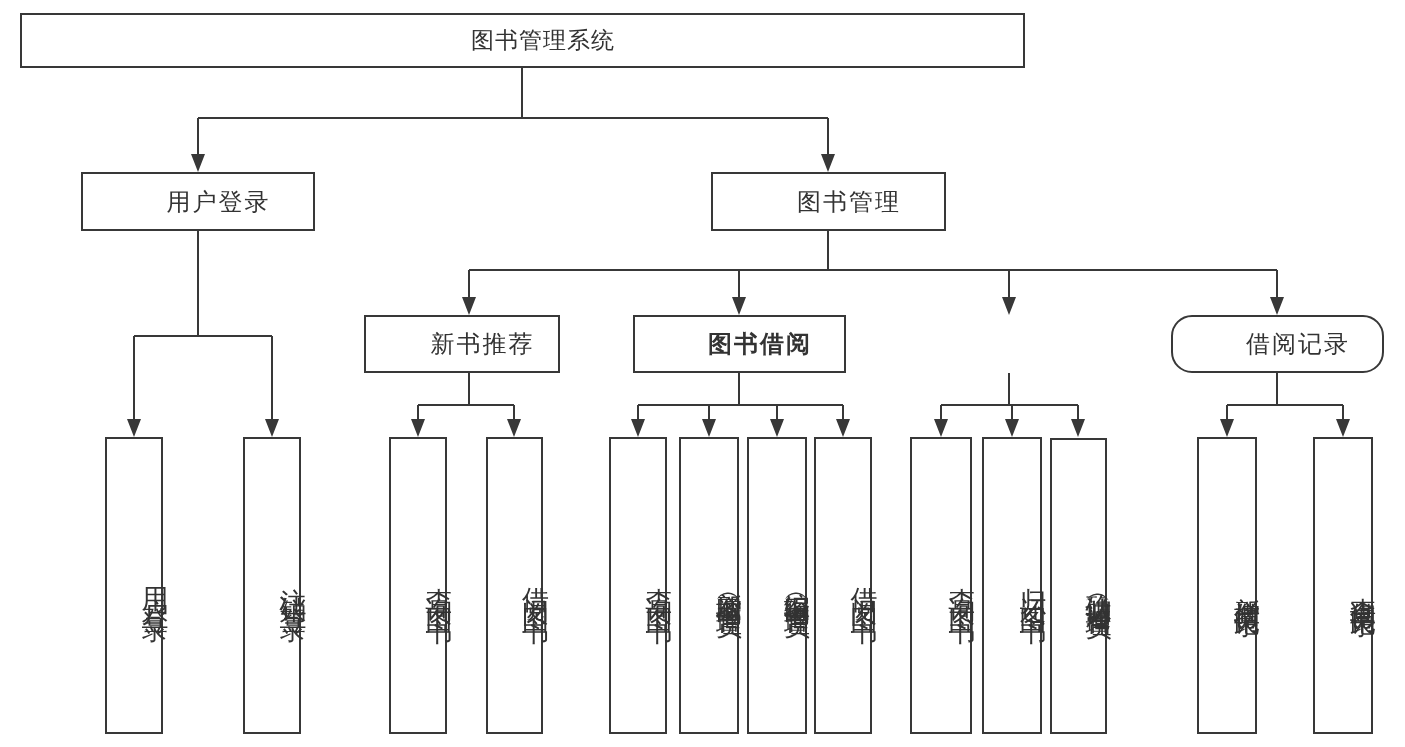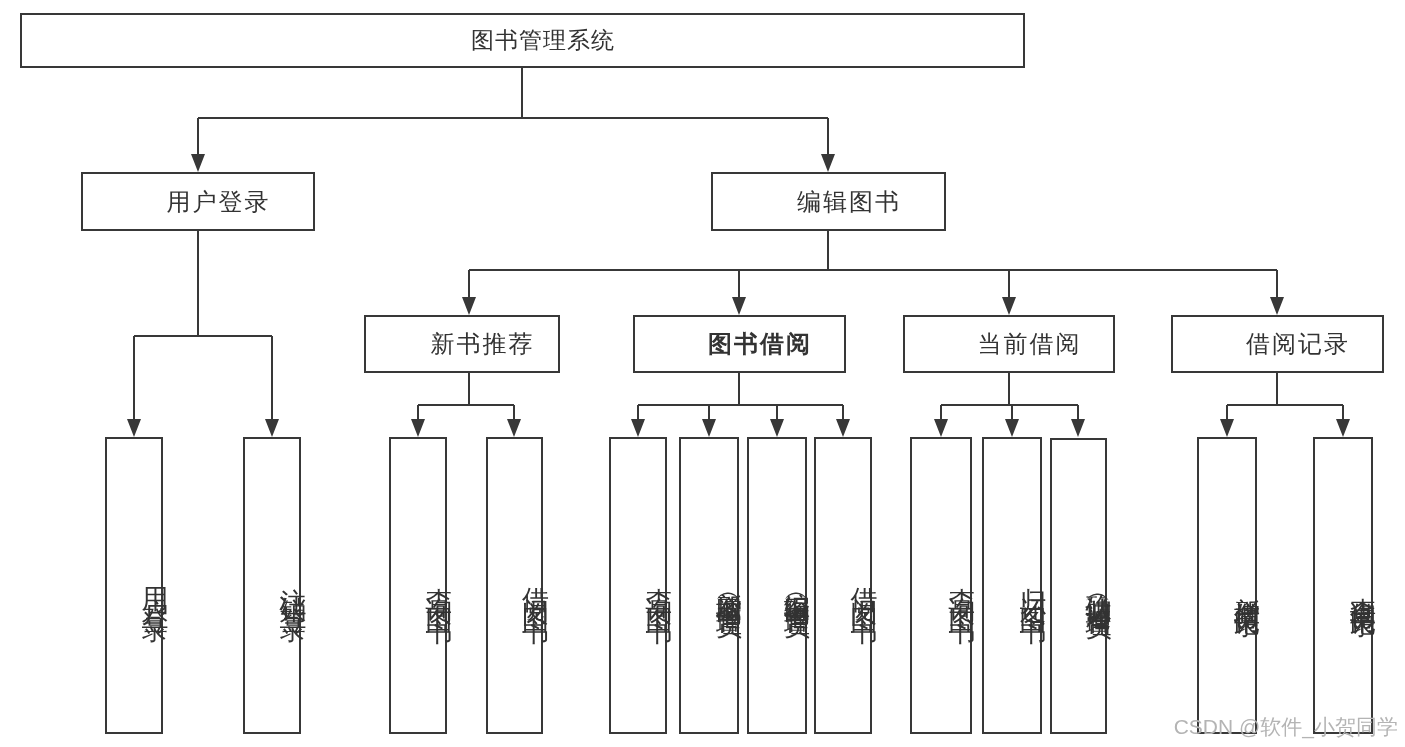--- a/index.html
+++ b/index.html
@@ -79,39 +79,37 @@
                M418,437 l-7,-18 h14 z M514,437 l-7,-18 h14 z
                M638,437 l-7,-18 h14 z M709,437 l-7,-18 h14 z M777,437 l-7,-18 h14 z M843,437 l-7,-18 h14 z
                M941,437 l-7,-18 h14 z M1012,437 l-7,-18 h14 z M1078,437 l-7,-18 h14 z
                M1227,437 l-7,-18 h14 z M1343,437 l-7,-18 h14 z"></path>
     </g>
   </svg>
 
   <div class="node root" style="left:20px;top:13px;width:1005px;height:55px;">图书管理系统</div>
 
   <div class="node branch" style="left:81px;top:172px;width:234px;height:59px;">用户登录</div>
-  <div class="node branch" style="left:711px;top:172px;width:235px;height:59px;">编辑图书</div>
+  <div class="node branch" style="left:711px;top:172px;width:235px;height:59px;">图书管理</div>
 
   <div class="node branch" style="left:364px;top:315px;width:196px;height:58px;">新书推荐</div>
   <div class="node branch" style="left:633px;top:315px;width:213px;height:58px;font-weight:bold;">图书借阅</div>
-  <div class="node branch" style="left:903px;top:315px;width:212px;height:58px;">当前借阅</div>
-  <div class="node branch" style="left:1171px;top:315px;width:213px;height:58px;">借阅记录</div>
+  <div class="node branch" style="left:1171px;top:315px;width:213px;height:58px;border-radius:21px;">借阅记录</div>
 
   <div class="node leaf" style="left:105px;top:437px;width:58px;height:297px;">用户登录</div>
   <div class="node leaf" style="left:243px;top:437px;width:58px;height:297px;">注销登录</div>
 
   <div class="node leaf" style="left:389px;top:437px;width:58px;height:297px;">查询图书</div>
   <div class="node leaf" style="left:486px;top:437px;width:57px;height:297px;">借阅图书</div>
 
   <div class="node leaf" style="left:609px;top:437px;width:58px;height:297px;">查询图书</div>
   <div class="node leaf tight" style="left:679px;top:437px;width:60px;height:297px;">新增图书（管理员）</div>
   <div class="node leaf tight" style="left:747px;top:437px;width:60px;height:297px;">编辑图书（管理员）</div>
   <div class="node leaf" style="left:814px;top:437px;width:58px;height:297px;">借阅图书</div>
 
   <div class="node leaf" style="left:910px;top:437px;width:62px;height:297px;">查询图书</div>
   <div class="node leaf" style="left:982px;top:437px;width:60px;height:297px;">归还图书</div>
   <div class="node leaf tight" style="left:1050px;top:438px;width:57px;height:296px;">确认归还（管理员）</div>
 
   <div class="node leaf tight" style="left:1197px;top:437px;width:60px;height:297px;">新增借阅记录</div>
   <div class="node leaf tight" style="left:1313px;top:437px;width:60px;height:297px;">查询借阅记录</div>
 
-  <div id="watermark">CSDN @软件_小贺同学</div>
 </div>
 
 </body></html>

